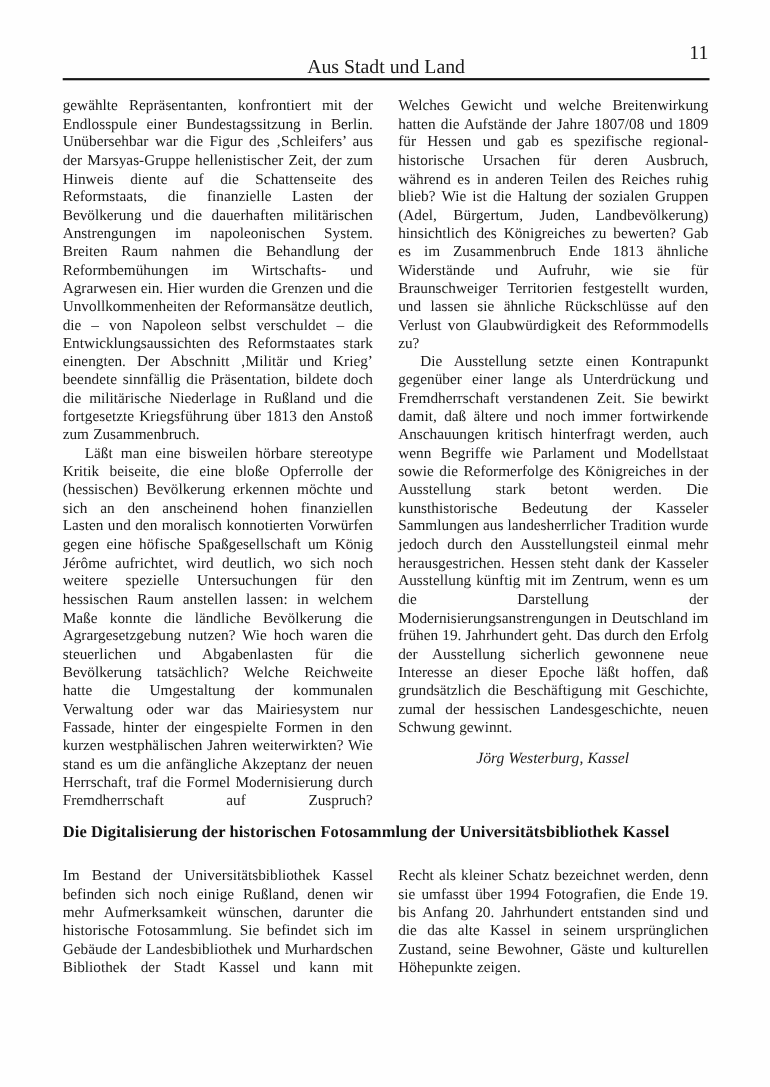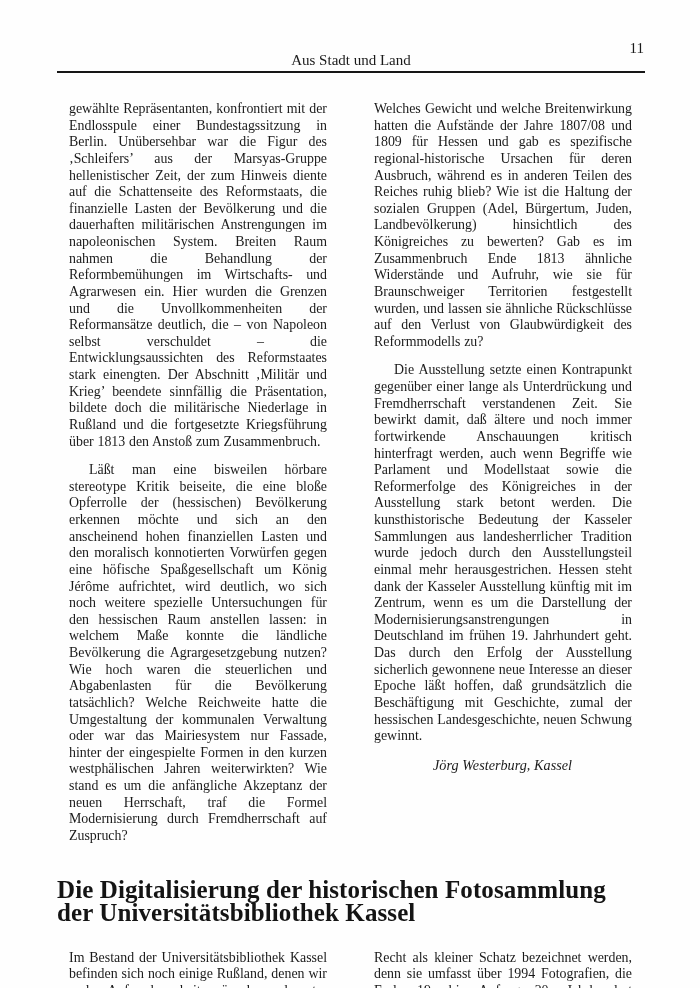--- a/index.html
+++ b/index.html
@@ -15,21 +15,21 @@
     color: #1a1a1a;
     font-family: "Liberation Serif", "DejaVu Serif", serif;
     box-sizing: border-box;
     padding: 0 55px 0 57px;
     overflow: hidden;
   }
   .page-header {
     position: relative;
     padding-top: 52px;
     height: 16px;
-    font-size: 15px;
+    font-size: 18px;
     line-height: 16px;
   }
   .running-title {
     position: absolute;
     left: 0;
     right: 0;
     text-align: center;
   }
   .page-number {
     position: absolute;
@@ -51,39 +51,39 @@
     flex: 0 0 282px;
     width: 282px;
     text-align: justify;
     font-size: 13.9px;
     line-height: 16.62px;
     hyphens: auto;
     -webkit-hyphens: auto;
     word-spacing: 0.02em;
   }
   .col p {
-    margin: 12px;
+    margin: 0;
   }
   p.indent {
     text-indent: 20px;
   }
   p.flush-last {
     text-align-last: justify;
   }
   .signature {
     text-align: center;
     font-style: italic;
     margin-top: 11px !important;
     padding-right: 1px;
     font-size: 14.2px;
   }
   .article2-title {
-    margin: 21px 0 0 0;
-    font-size: 25px;
-    line-height: 23px;
+    margin: 3px 0 0 0;
+    font-size: 15px;
+    line-height: 35px;
     font-weight: bold;
     letter-spacing: 0.1px;
     color: #141414;
   }
   .columns.article2 {
     margin-top: 14px;
   }
 </style>
 </head>
 <body>

